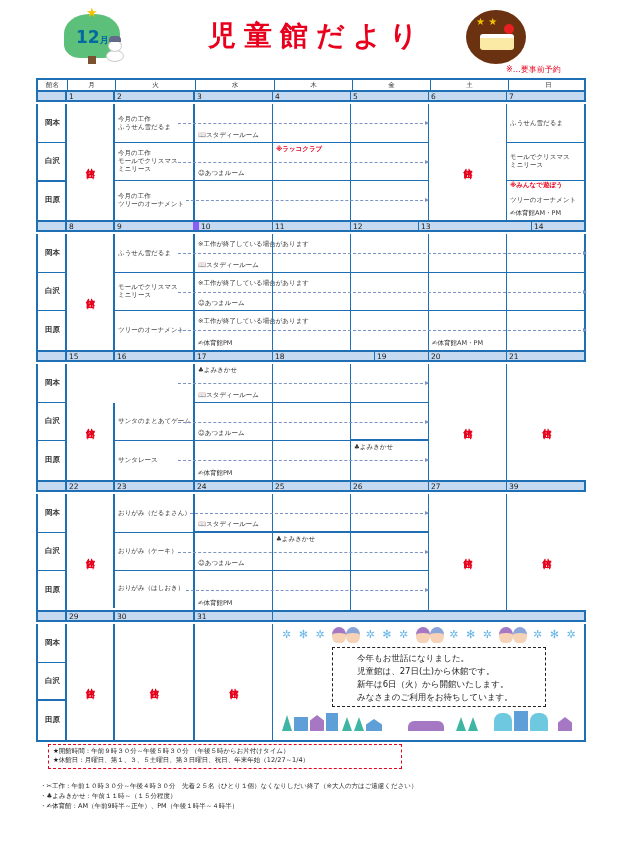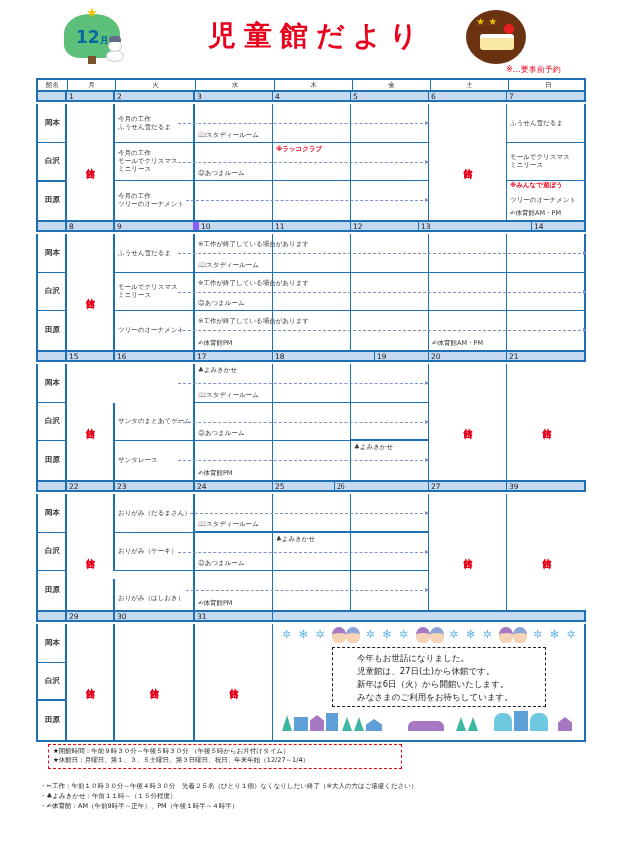--- a/index.html
+++ b/index.html
@@ -267,38 +267,38 @@
     <div class="arrow head" style="left:140px;top:19px;width:250px;"></div>
     <div class="arrow head" style="left:140px;top:58px;width:250px;"></div>
     <div class="arrow head" style="left:140px;top:96px;width:250px;"></div>
   </div>
 
   <div class="row date-row" style="top:402px;">
     <div class="cell" style="left:27px;width:48px;border-left:2px solid #1f6fb5;">22</div>
     <div class="cell" style="left:75px;width:80px;border-left:2px solid #1f6fb5;">23</div>
     <div class="cell" style="left:155px;width:79px;border-left:2px solid #1f6fb5;">24</div>
     <div class="cell" style="left:234px;width:78px;">25</div>
-    <div class="cell" style="left:296px;width:78px;font-family:Liberation Serif, serif;">26</div>
+    <div class="cell" style="left:312px;width:78px;">26</div>
     <div class="cell" style="left:390px;width:78px;">27</div>
     <div class="cell" style="left:468px;width:80px;">39</div>
   </div>
   <div class="row week" style="top:416px;">
     <div class="branch" style="top:0;">岡本</div>
     <div class="branch" style="top:38.6px;">白沢</div>
     <div class="branch" style="top:77.2px;border-bottom:none;">田原</div>
     <div class="closed" style="left:27px;width:48px;border-left:2px solid #1f6fb5;">
         <span>休館日</span>
       </div>
     <div class="sub" style="left:75px;top:0;width:80px;border-left:2px solid #1f6fb5;">
         <span class="ltxt">おりがみ（だるまさん）</span>
       </div>
     <div class="sub" style="left:75px;top:38.6px;width:80px;border-left:2px solid #1f6fb5;">
         <span class="ltxt">おりがみ（ケーキ）</span>
       </div>
-    <div class="sub" style="left:75px;top:85px;width:80px;border-left:2px solid #1f6fb5;border-bottom:none;">
+    <div class="sub" style="left:75px;top:75px;width:80px;border-left:2px solid #1f6fb5;border-bottom:none;">
         <span class="ltxt">おりがみ（はしおき）</span>
       </div>
     <div class="sub" style="left:155px;top:0;width:79px;border-left:2px solid #1f6fb5;border-bottom:2px solid #1f6fb5;">
         <span class="bot">📖スタディールーム</span>
       </div>
     <div class="sub" style="left:155px;top:38.6px;width:79px;border-left:2px solid #1f6fb5;">
         <span class="bot">☺あつまルーム</span>
       </div>
     <div class="sub" style="left:155px;top:77.2px;width:79px;border-left:2px solid #1f6fb5;border-bottom:none;">
         <span class="bot">✍体育館PM</span>

